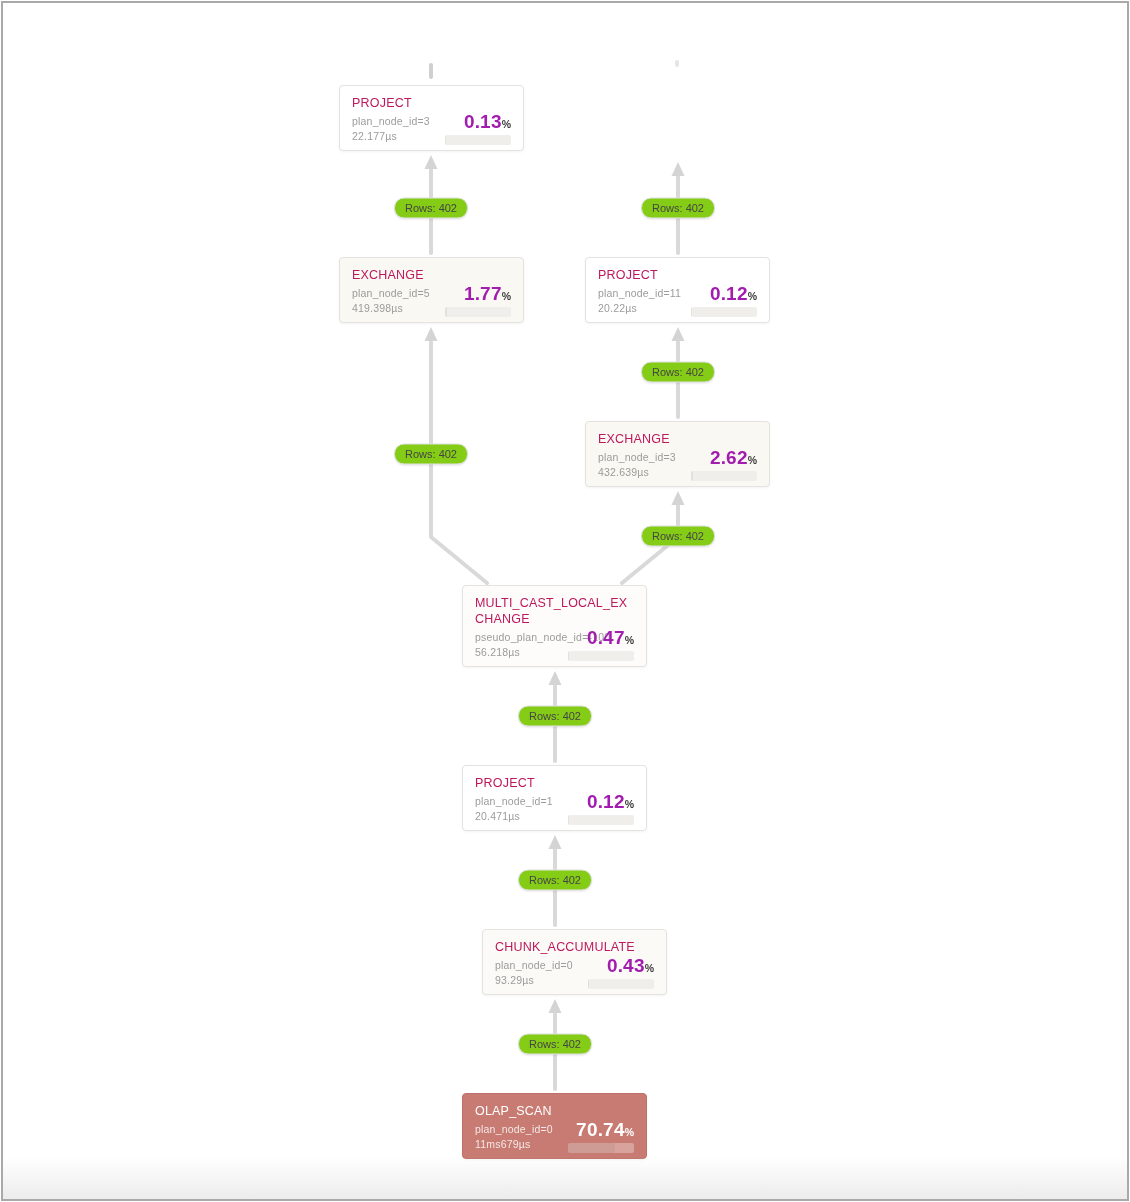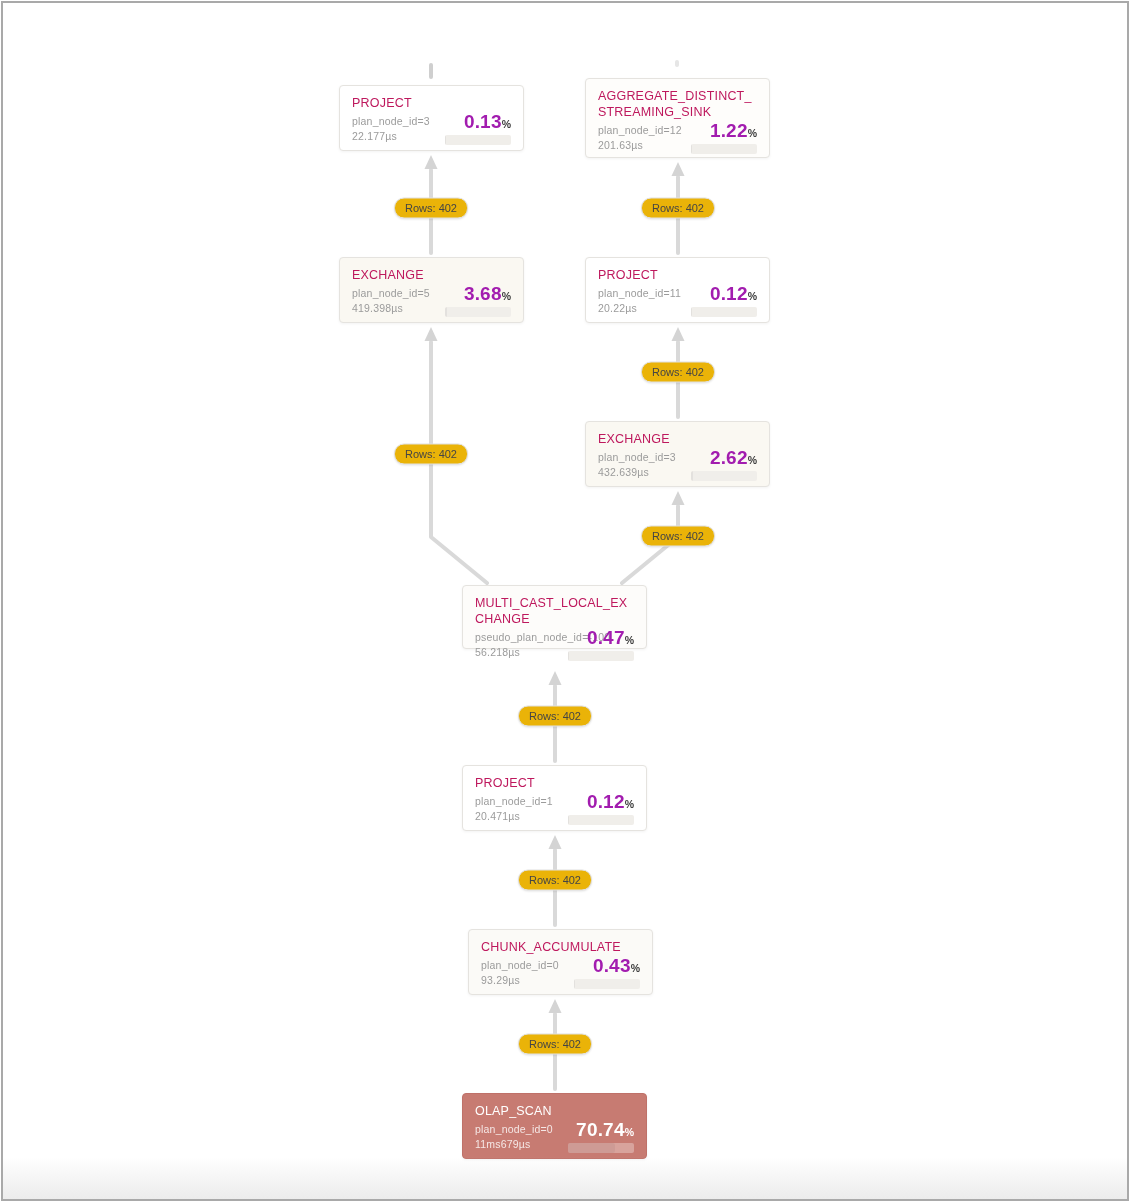--- a/index.html
+++ b/index.html
@@ -56,28 +56,28 @@
   .v-olap .meta{color:rgba(255,255,255,.82);}
   .v-olap .pct-num,.v-olap .pct-unit{color:#ffffff;text-align:center;}
   .v-olap .bar{background:rgba(255,255,255,.30);}
   .v-olap .bar-fill{background:rgba(0,0,0,.045);}
   
   .n1{left:339px;top:85px;height:66px;}
   .n2{left:585px;top:78px;height:80px;}
   .n3{left:339px;top:257px;height:66px;}
   .n4{left:585px;top:257px;height:66px;}
   .n5{left:585px;top:421px;height:66px;}
-  .n6{left:462px;top:585px;height:64px;}
+  .n6{left:462px;top:585px;height:82px;}
   .n7{left:462px;top:765px;height:66px;}
-  .n8{left:468px;top:929px;height:66px;}
+  .n8{left:482px;top:929px;height:66px;}
   .n9{left:462px;top:1093px;height:66px;}
   
   .pill{
     position:absolute;transform:translate(-50%,-50%);
-    background:#eab308;border:1px solid #e2e2e2;border-radius:10px;
+    background:#84cc16;border:1px solid #e2e2e2;border-radius:10px;
     box-shadow:0 1px 2px rgba(0,0,0,.10);
     font-size:11px;color:#454545;line-height:15px;
     padding:2px 10px;white-space:nowrap;z-index:3;
   }
   .p1{left:431px;top:208px;}
   .p2{left:678px;top:208px;}
   .p3{left:678px;top:372px;}
   .p4{left:431px;top:454px;}
   .p5{left:678px;top:536px;}
   .p6{left:555px;top:716px;}
@@ -132,41 +132,28 @@
       <div class="meta">22.177µs</div>
       <div class="pct">
         <span class="pct-num">0.13</span><span class="pct-unit">%</span>
         <div class="bar">
             <div class="bar-fill" style="width: 0.13%;"></div>
           </div>
       </div>
     </div>
   </div>
 
-  <div class="node n2" style="background-color: rgb(254, 253, 251);">
-    <div class="node-title">AGGREGATE_DISTINCT_STREAMING_SINK</div>
-    <div class="node-body">
-      <div class="meta">plan_node_id=12</div>
-      <div class="meta">201.63µs</div>
-      <div class="pct">
-        <span class="pct-num">1.22</span><span class="pct-unit">%</span>
-        <div class="bar">
-            <div class="bar-fill" style="width: 1.22%;"></div>
-          </div>
-      </div>
-    </div>
-  </div>
 
   <div class="node n3" style="background-color: rgb(250, 248, 242);">
     <div class="node-title">EXCHANGE</div>
     <div class="node-body">
       <div class="meta">plan_node_id=5</div>
       <div class="meta">419.398µs</div>
       <div class="pct">
-        <span class="pct-num">3.68</span><span class="pct-unit">%</span>
+        <span class="pct-num">1.77</span><span class="pct-unit">%</span>
         <div class="bar">
             <div class="bar-fill" style="width: 2.54%;"></div>
           </div>
       </div>
     </div>
   </div>
 
   <div class="node n4" style="background-color: rgb(255, 255, 255);">
     <div class="node-title">PROJECT</div>
     <div class="node-body">

